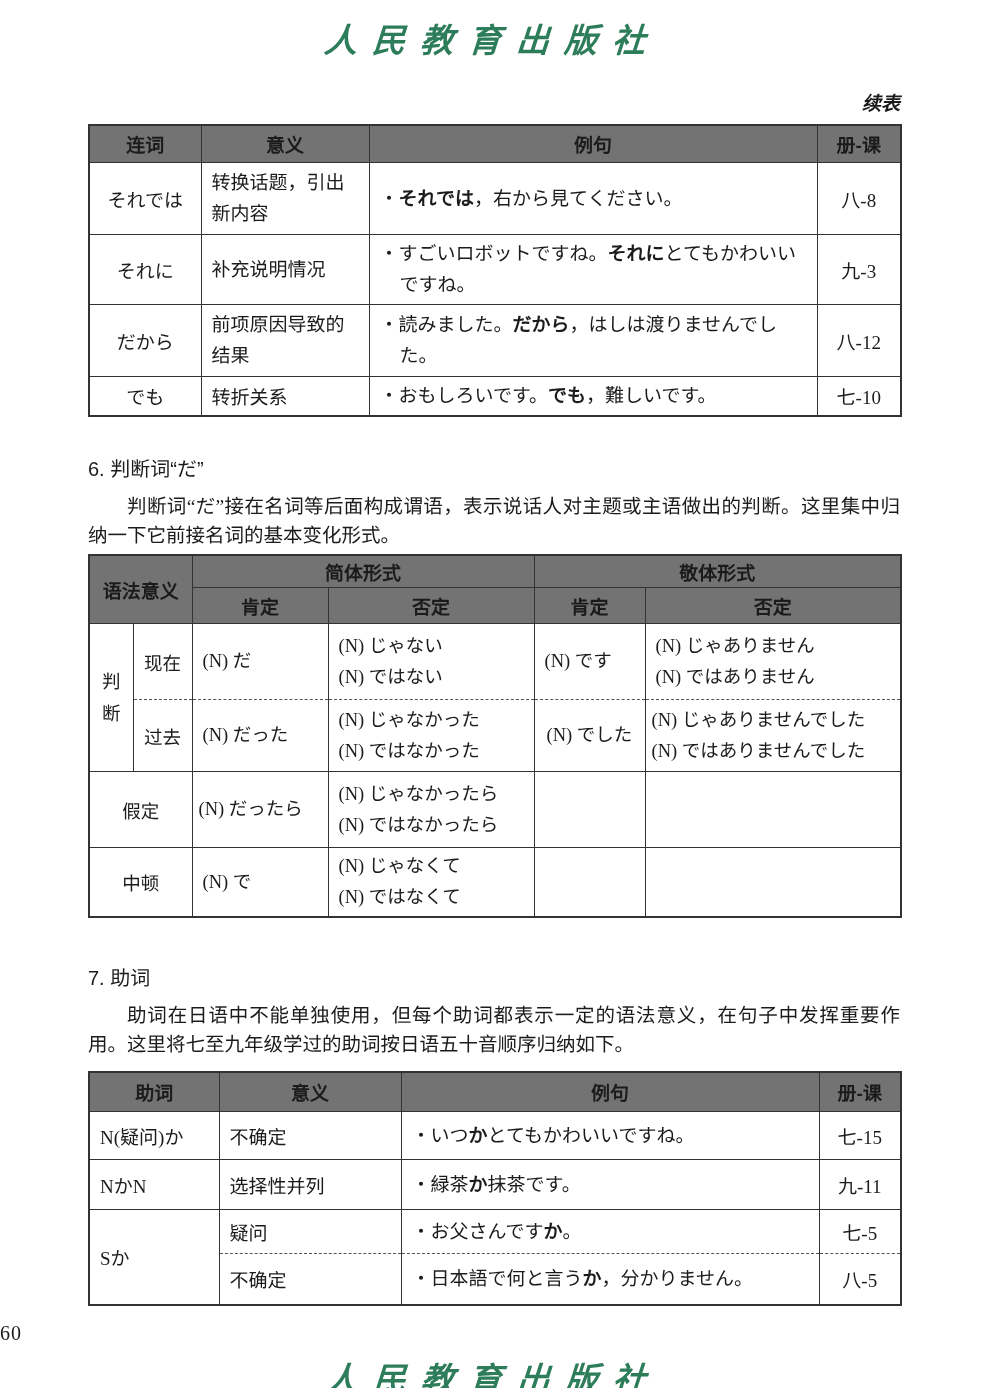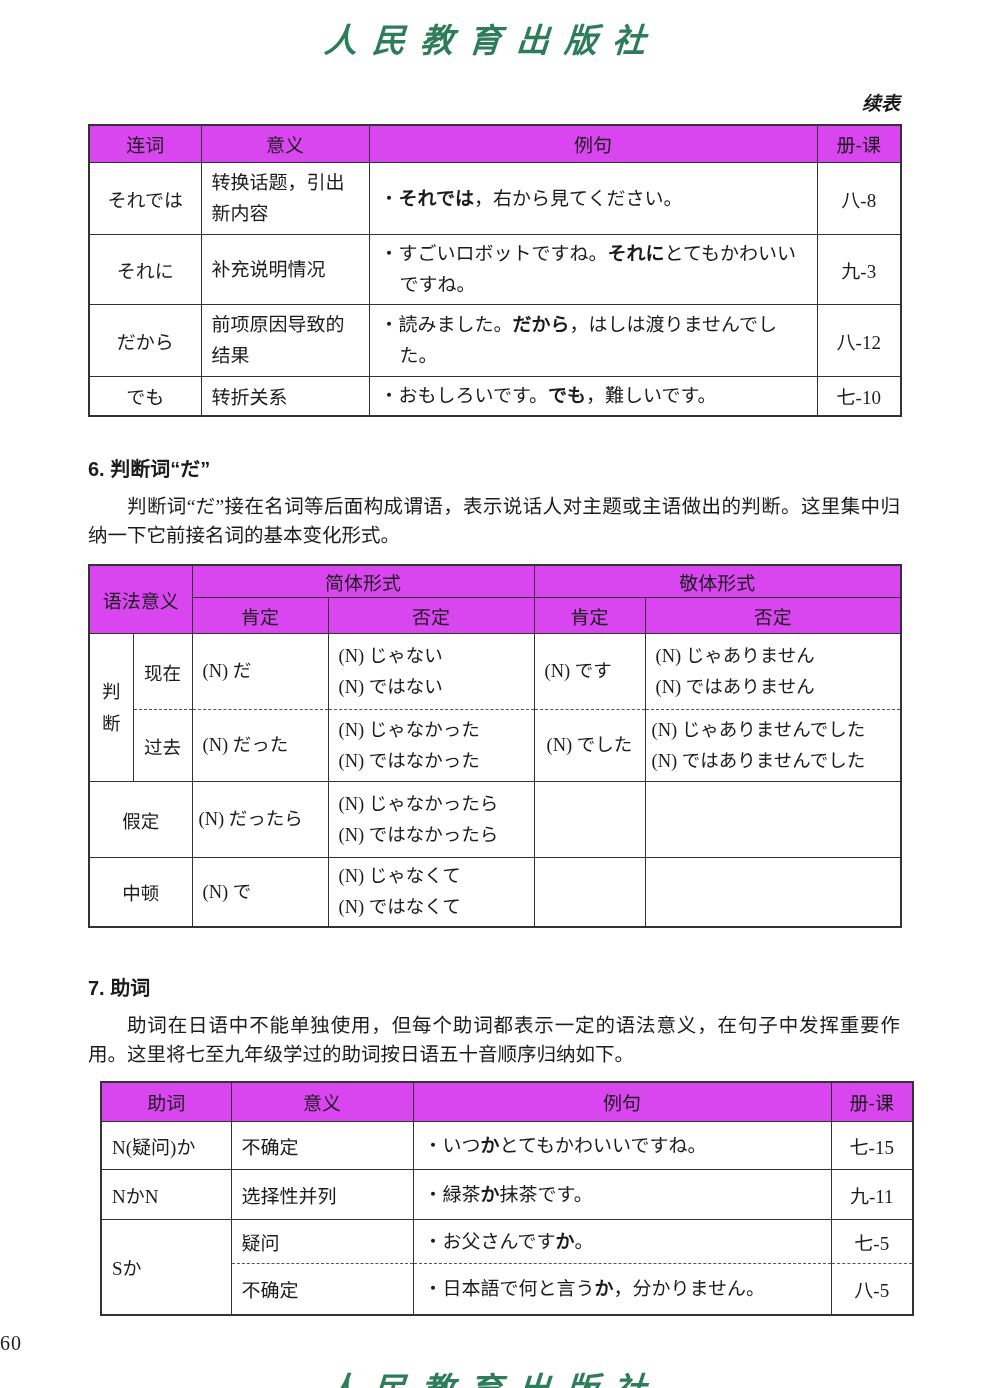--- a/index.html
+++ b/index.html
@@ -34,21 +34,21 @@
   .cont-label {
     text-align: right;
     font-family: "Liberation Sans", "DejaVu Sans", sans-serif;
     font-weight: bold;
     font-size: 19px;
     margin: 26px 0 9px 0;
     font-style: italic;
   }
   .sec-heading {
     font-family: "Liberation Sans", "DejaVu Sans", sans-serif;
-    font-weight: bold;
+    font-weight: normal;
     font-size: 20px;
   }
   .sec-heading.s6 { margin: 36px 0 10px 0; }
   .sec-heading.s7 { margin: 44px 0 10px 0; }
   .para {
     font-size: 19.5px;
     line-height: 29px;
     text-align: justify;
     text-indent: 2em;
     margin: 0;
@@ -56,36 +56,36 @@
 
   
   table {
     border-collapse: collapse;
     table-layout: fixed;
     width: 812px;
     border: 2px solid #333;
   }
   th, td { border: 1.5px solid #333; vertical-align: middle; box-sizing: border-box; }
   th {
-    background: #d946ef;
+    background: #737373;
     font-family: "Liberation Sans", "DejaVu Sans", sans-serif;
-    font-weight: normal;
+    font-weight: bold;
     font-size: 19px;
     text-align: center;
     padding: 2px 4px;
   }
   td { font-size: 19px; padding: 3px 10px; }
   .c   { text-align: center; }
   .hang { padding-left: 20px; text-indent: -20px; line-height: 31px; }
   .line { line-height: 31px; white-space: nowrap; }
 
   .t1 { margin-top: 0; }
-  .t2 { margin-top: 14px; }
+  .t2 { margin-top: 4px; }
   .t2 td { font-size: 18.5px; }
-  .t3 { margin-top: 12px; margin-left: 12px; }
+  .t3 { margin-top: 12px; }
 
   
   .dash-below td { border-bottom: 1.5px dashed #555; }
   .dash-above td { border-top: 1.5px dashed #555; }
 
   .grp-cell { text-align: center; padding: 4px 2px; line-height: 32px; }
   .lbl-cell { text-align: center; padding: 4px 2px; }
 
   .pagenum {
     font-size: 20px;

